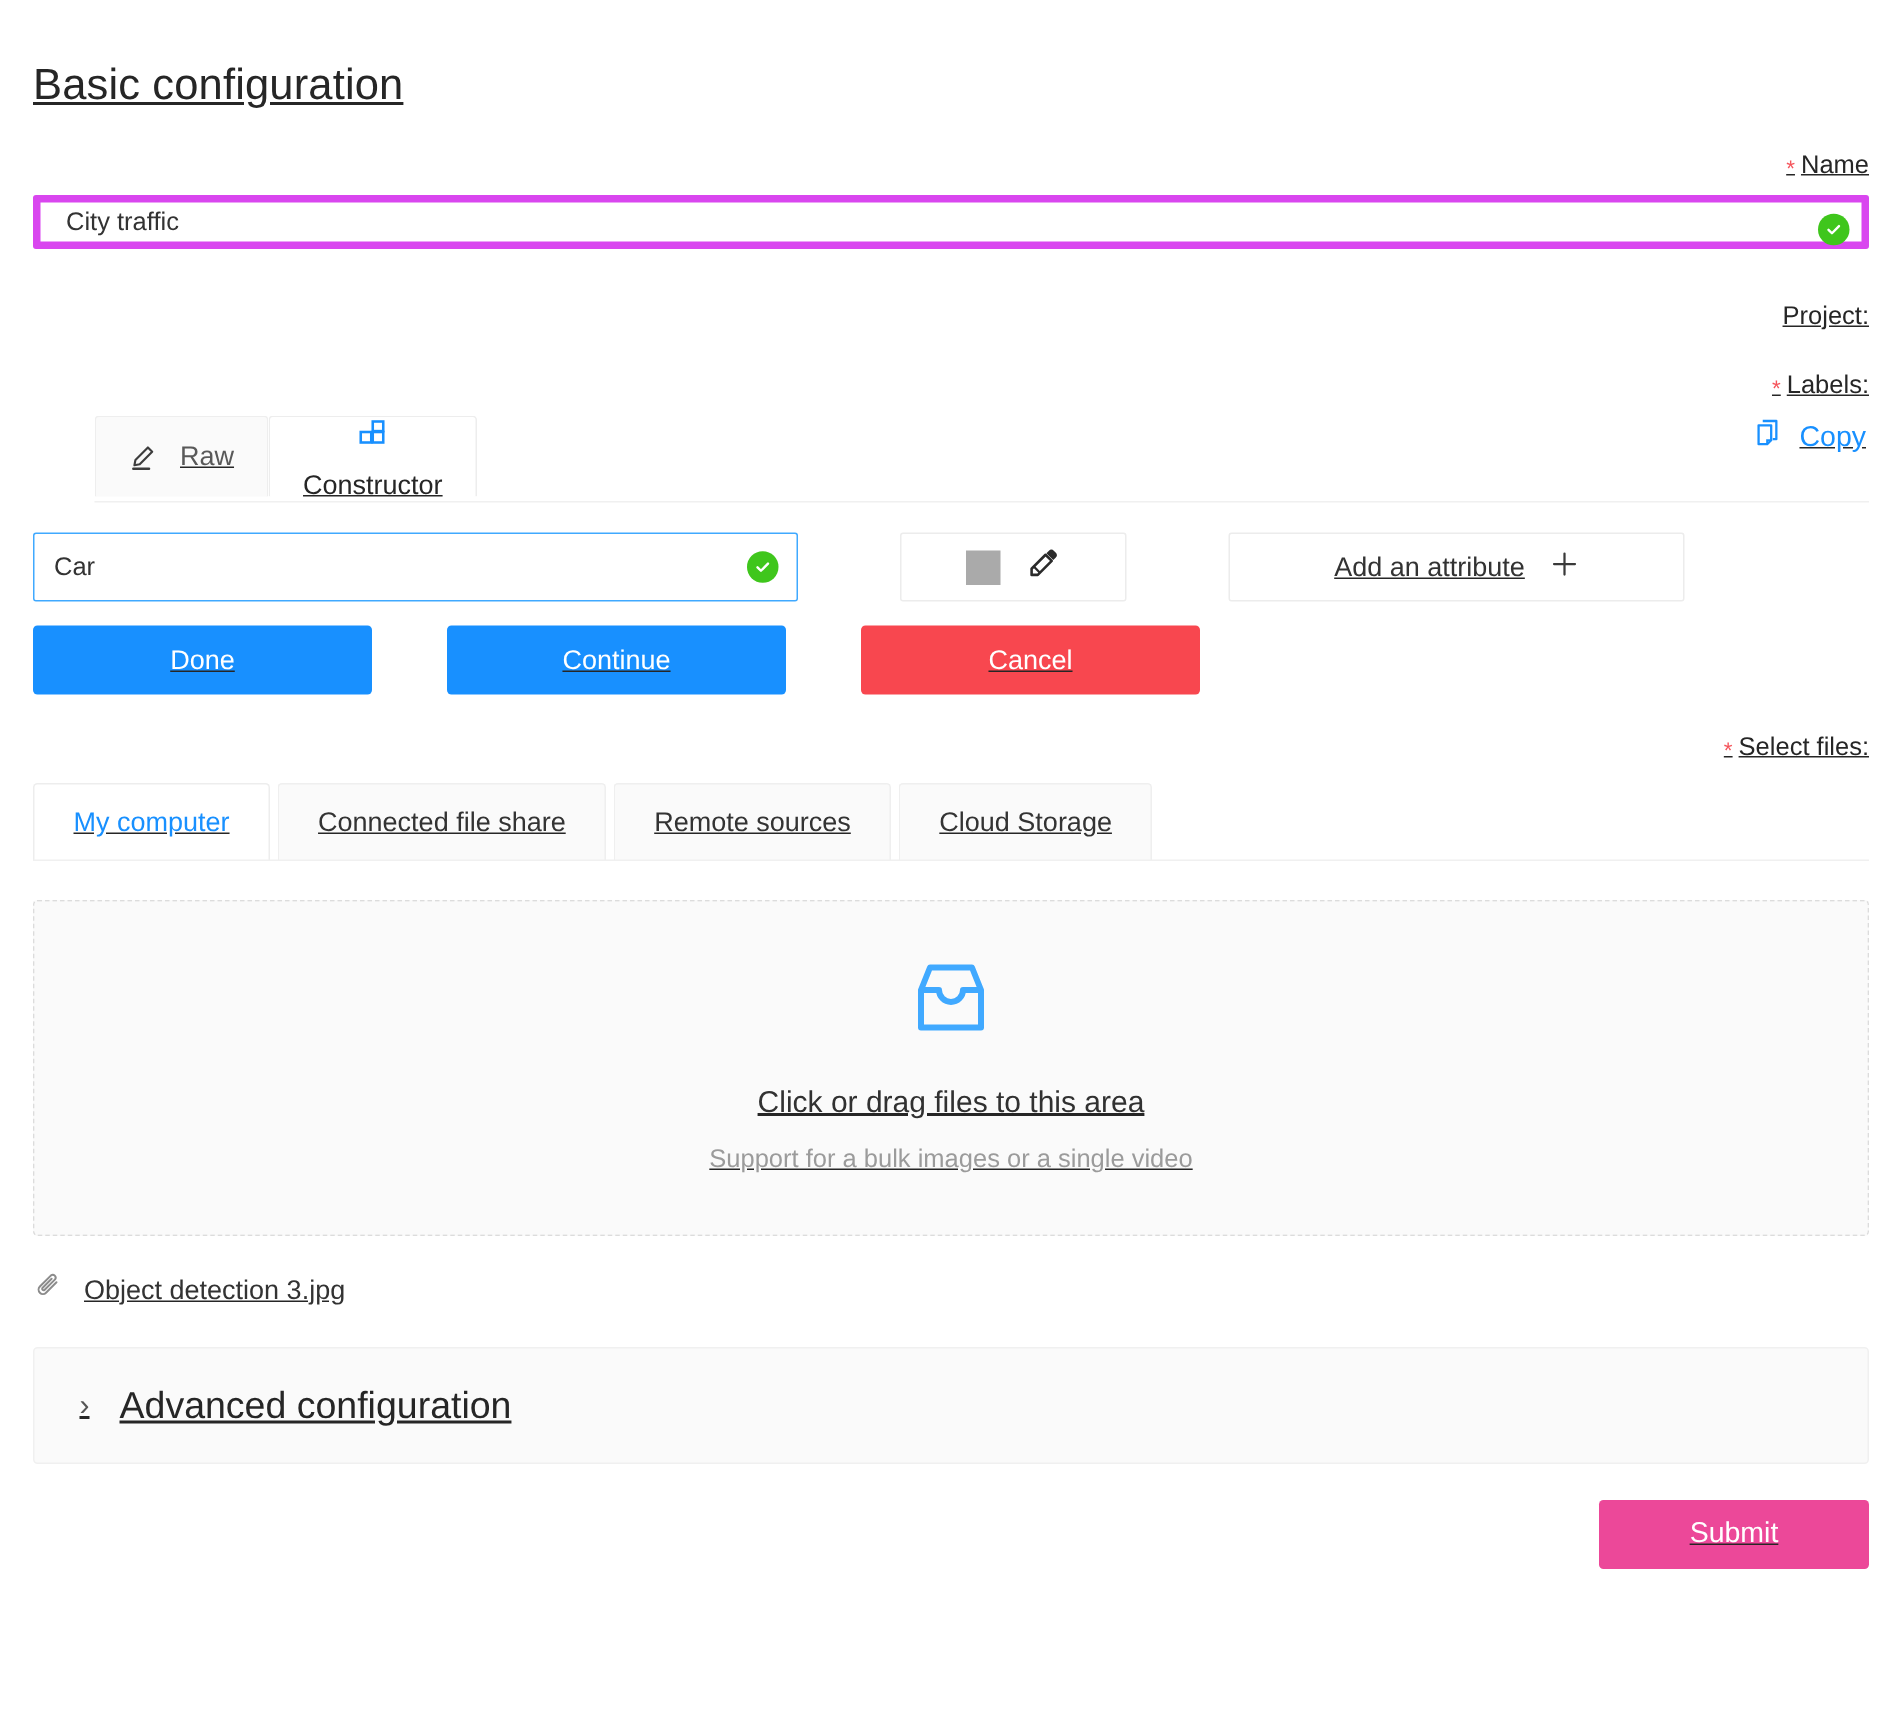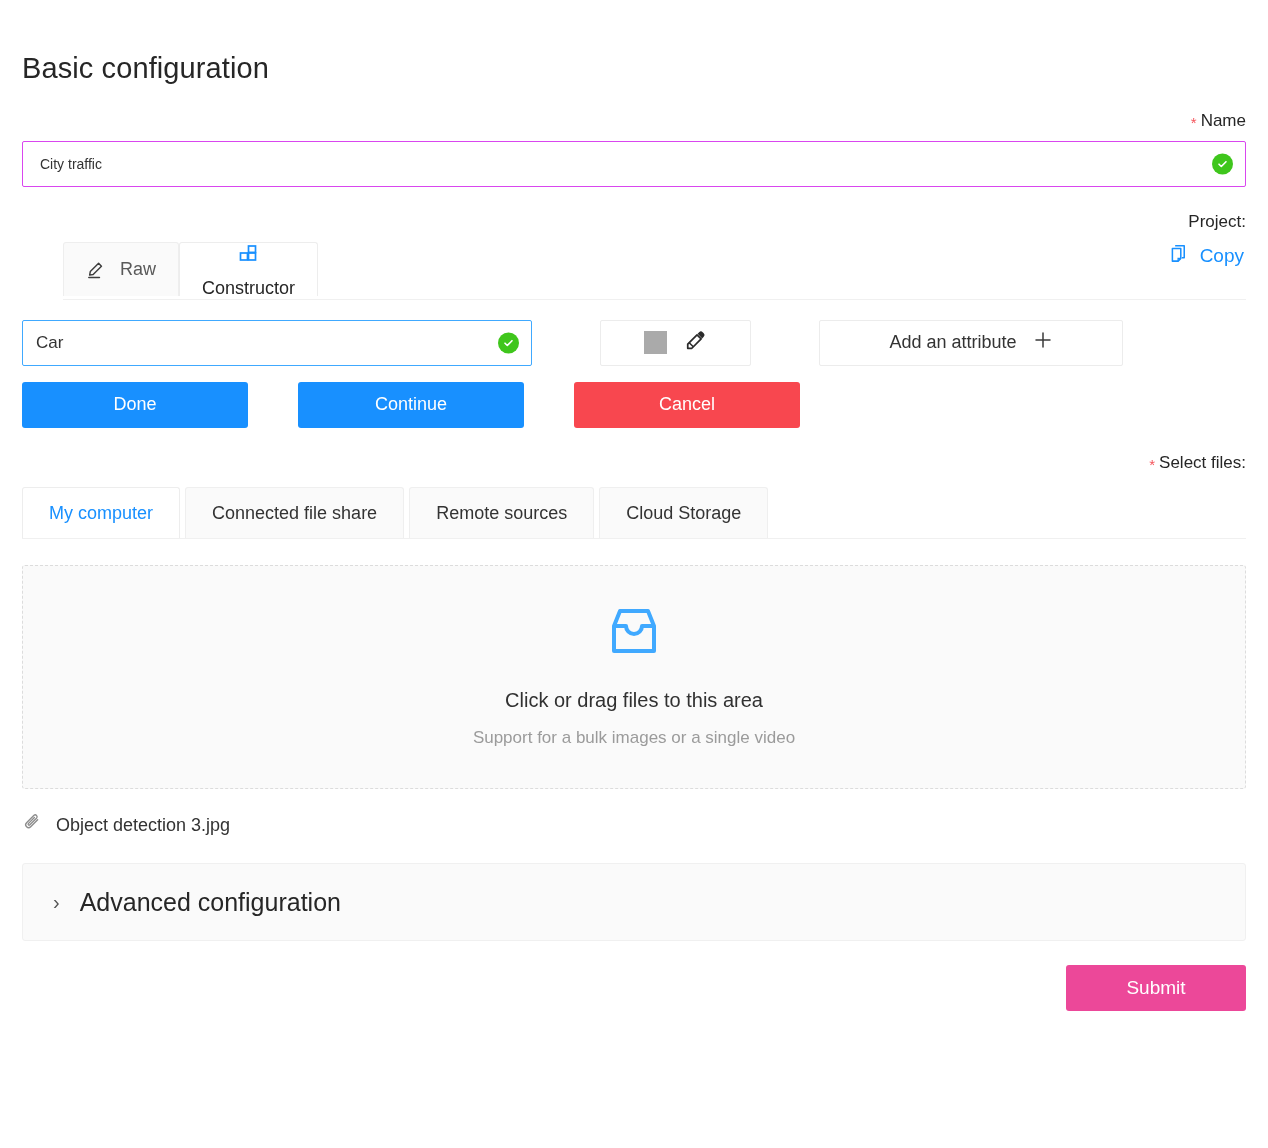--- a/index.html
+++ b/index.html
@@ -12,21 +12,22 @@
     width: 1268px;
     height: 1148px;
     font-family: "Liberation Sans", sans-serif;
     color: #262626;
     -webkit-font-smoothing: antialiased;
   }
   .page {
     position: relative;
     width: 1268px;
     height: 1148px;
-    padding: 11px 22px;
+    padding: 0 22px;
+    text-decoration: underline;
   }
 
   
   .page-title {
     font-size: 29px;
     font-weight: 400;
     color: #262626;
     margin: 0;
     padding-top: 40px;
     line-height: 1.2;
@@ -49,26 +50,26 @@
   }
 
   
   .text-input-wrap {
     position: relative;
     width: 100%;
     height: 46px;
   }
   .text-input {
     width: 100%;
-    height: 46px;
-    border: 1px solid #d946ef;
+    height: 36px;
+    border: 5px solid #d946ef;
     background: #fff;
     border-radius: 2px;
     font-family: "Liberation Sans", sans-serif;
-    font-size: 14px;
+    font-size: 17px;
     color: #333;
     padding: 0 44px 0 17px;
     outline: none;
   }
   .text-input::placeholder { color: #c2c2c2; }
 
   .ok-badge {
     position: absolute;
     right: 13px;
     top: 50%;
@@ -353,20 +354,23 @@
     <input class="text-input" type="text" value="City traffic" style="">
     <span class="ok-badge">
       <svg width="13" height="13" viewBox="0 0 13 13" aria-hidden="true">
         <path d="M3 6.7 L5.3 9 L10 4.2" fill="none" stroke="#ffffff" stroke-width="1.6" stroke-linecap="round" stroke-linejoin="round"></path>
       </svg>
     </span>
   </div>
 
   <div class="field-label">Project:</div>
 
+  <div class="field-label">
+    <span class="req-star">*</span><span>Labels:</span>
+  </div>
 
   <div class="seg-tabs">
     <div class="seg-underline"></div>
 
     <div class="seg-tab">
       <span class="tab-ico">
         <svg width="21" height="21" viewBox="0 0 22 22" aria-hidden="true">
           <path d="M4.5 13.2 L13.2 4.5 L16.2 7.5 L7.5 16.2 L3.8 16.9 Z" fill="none" stroke="#3d3d3d" stroke-width="1.5" stroke-linejoin="round"></path>
           <path d="M3 19.4 H14" stroke="#3d3d3d" stroke-width="1.7" stroke-linecap="round"></path>
         </svg>

